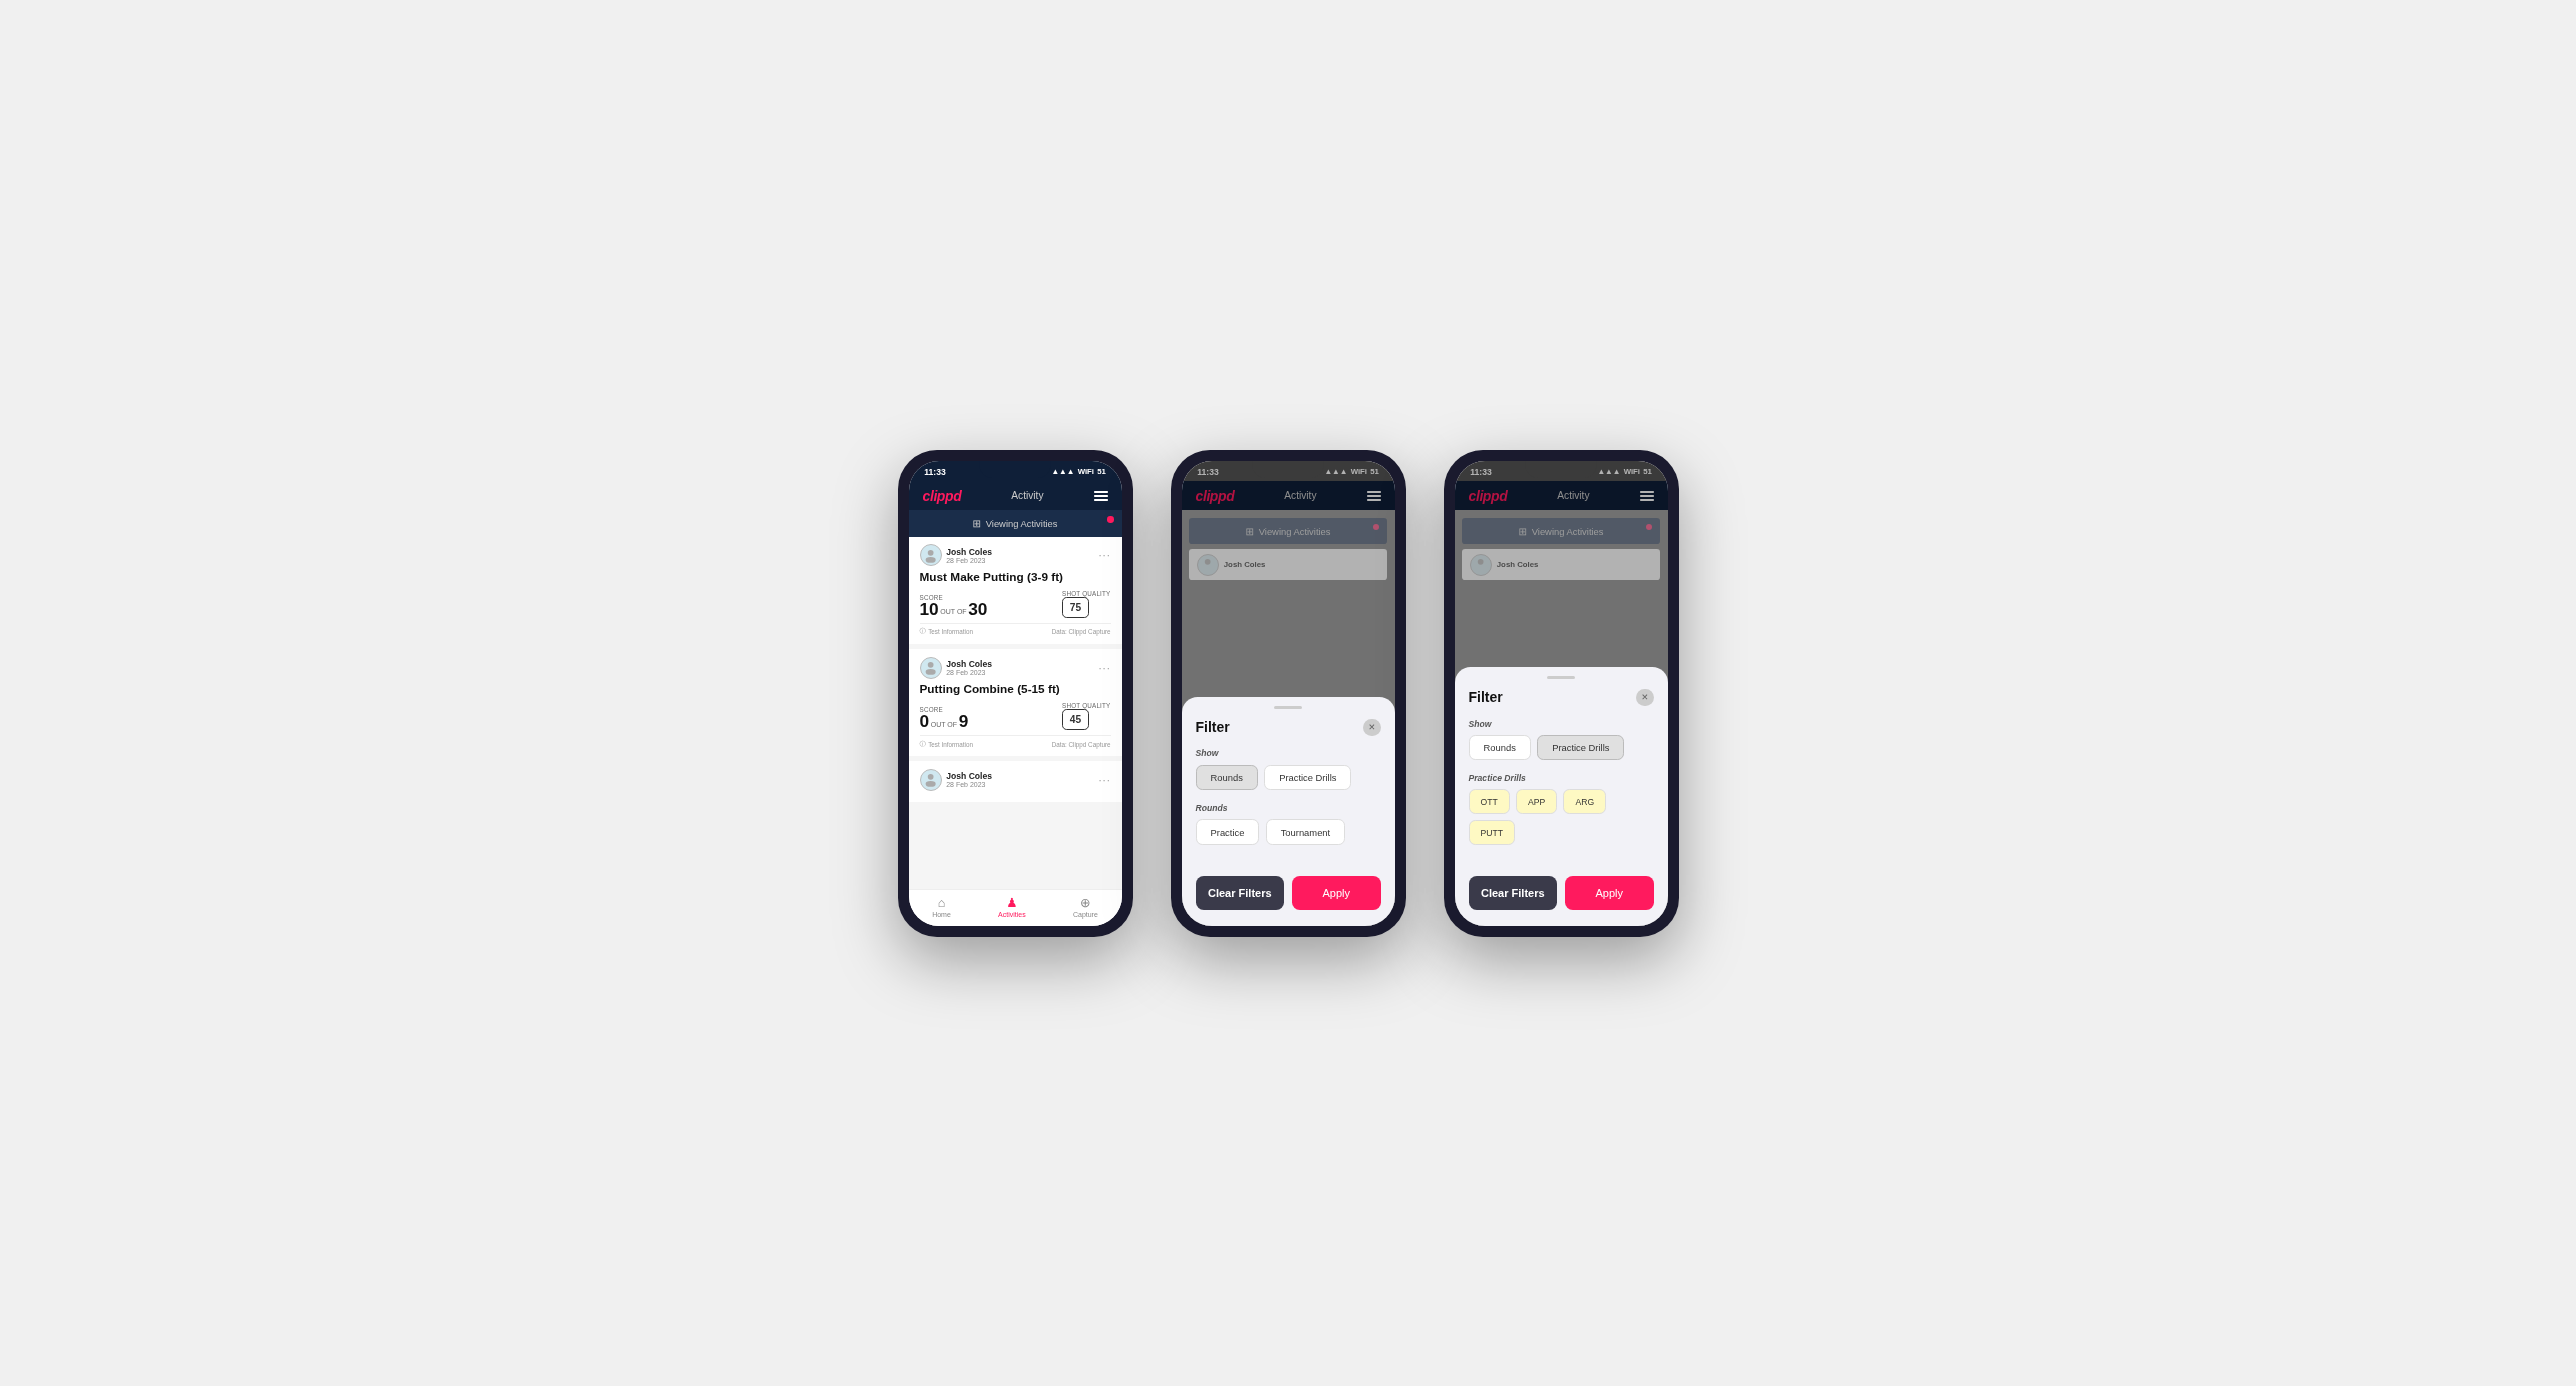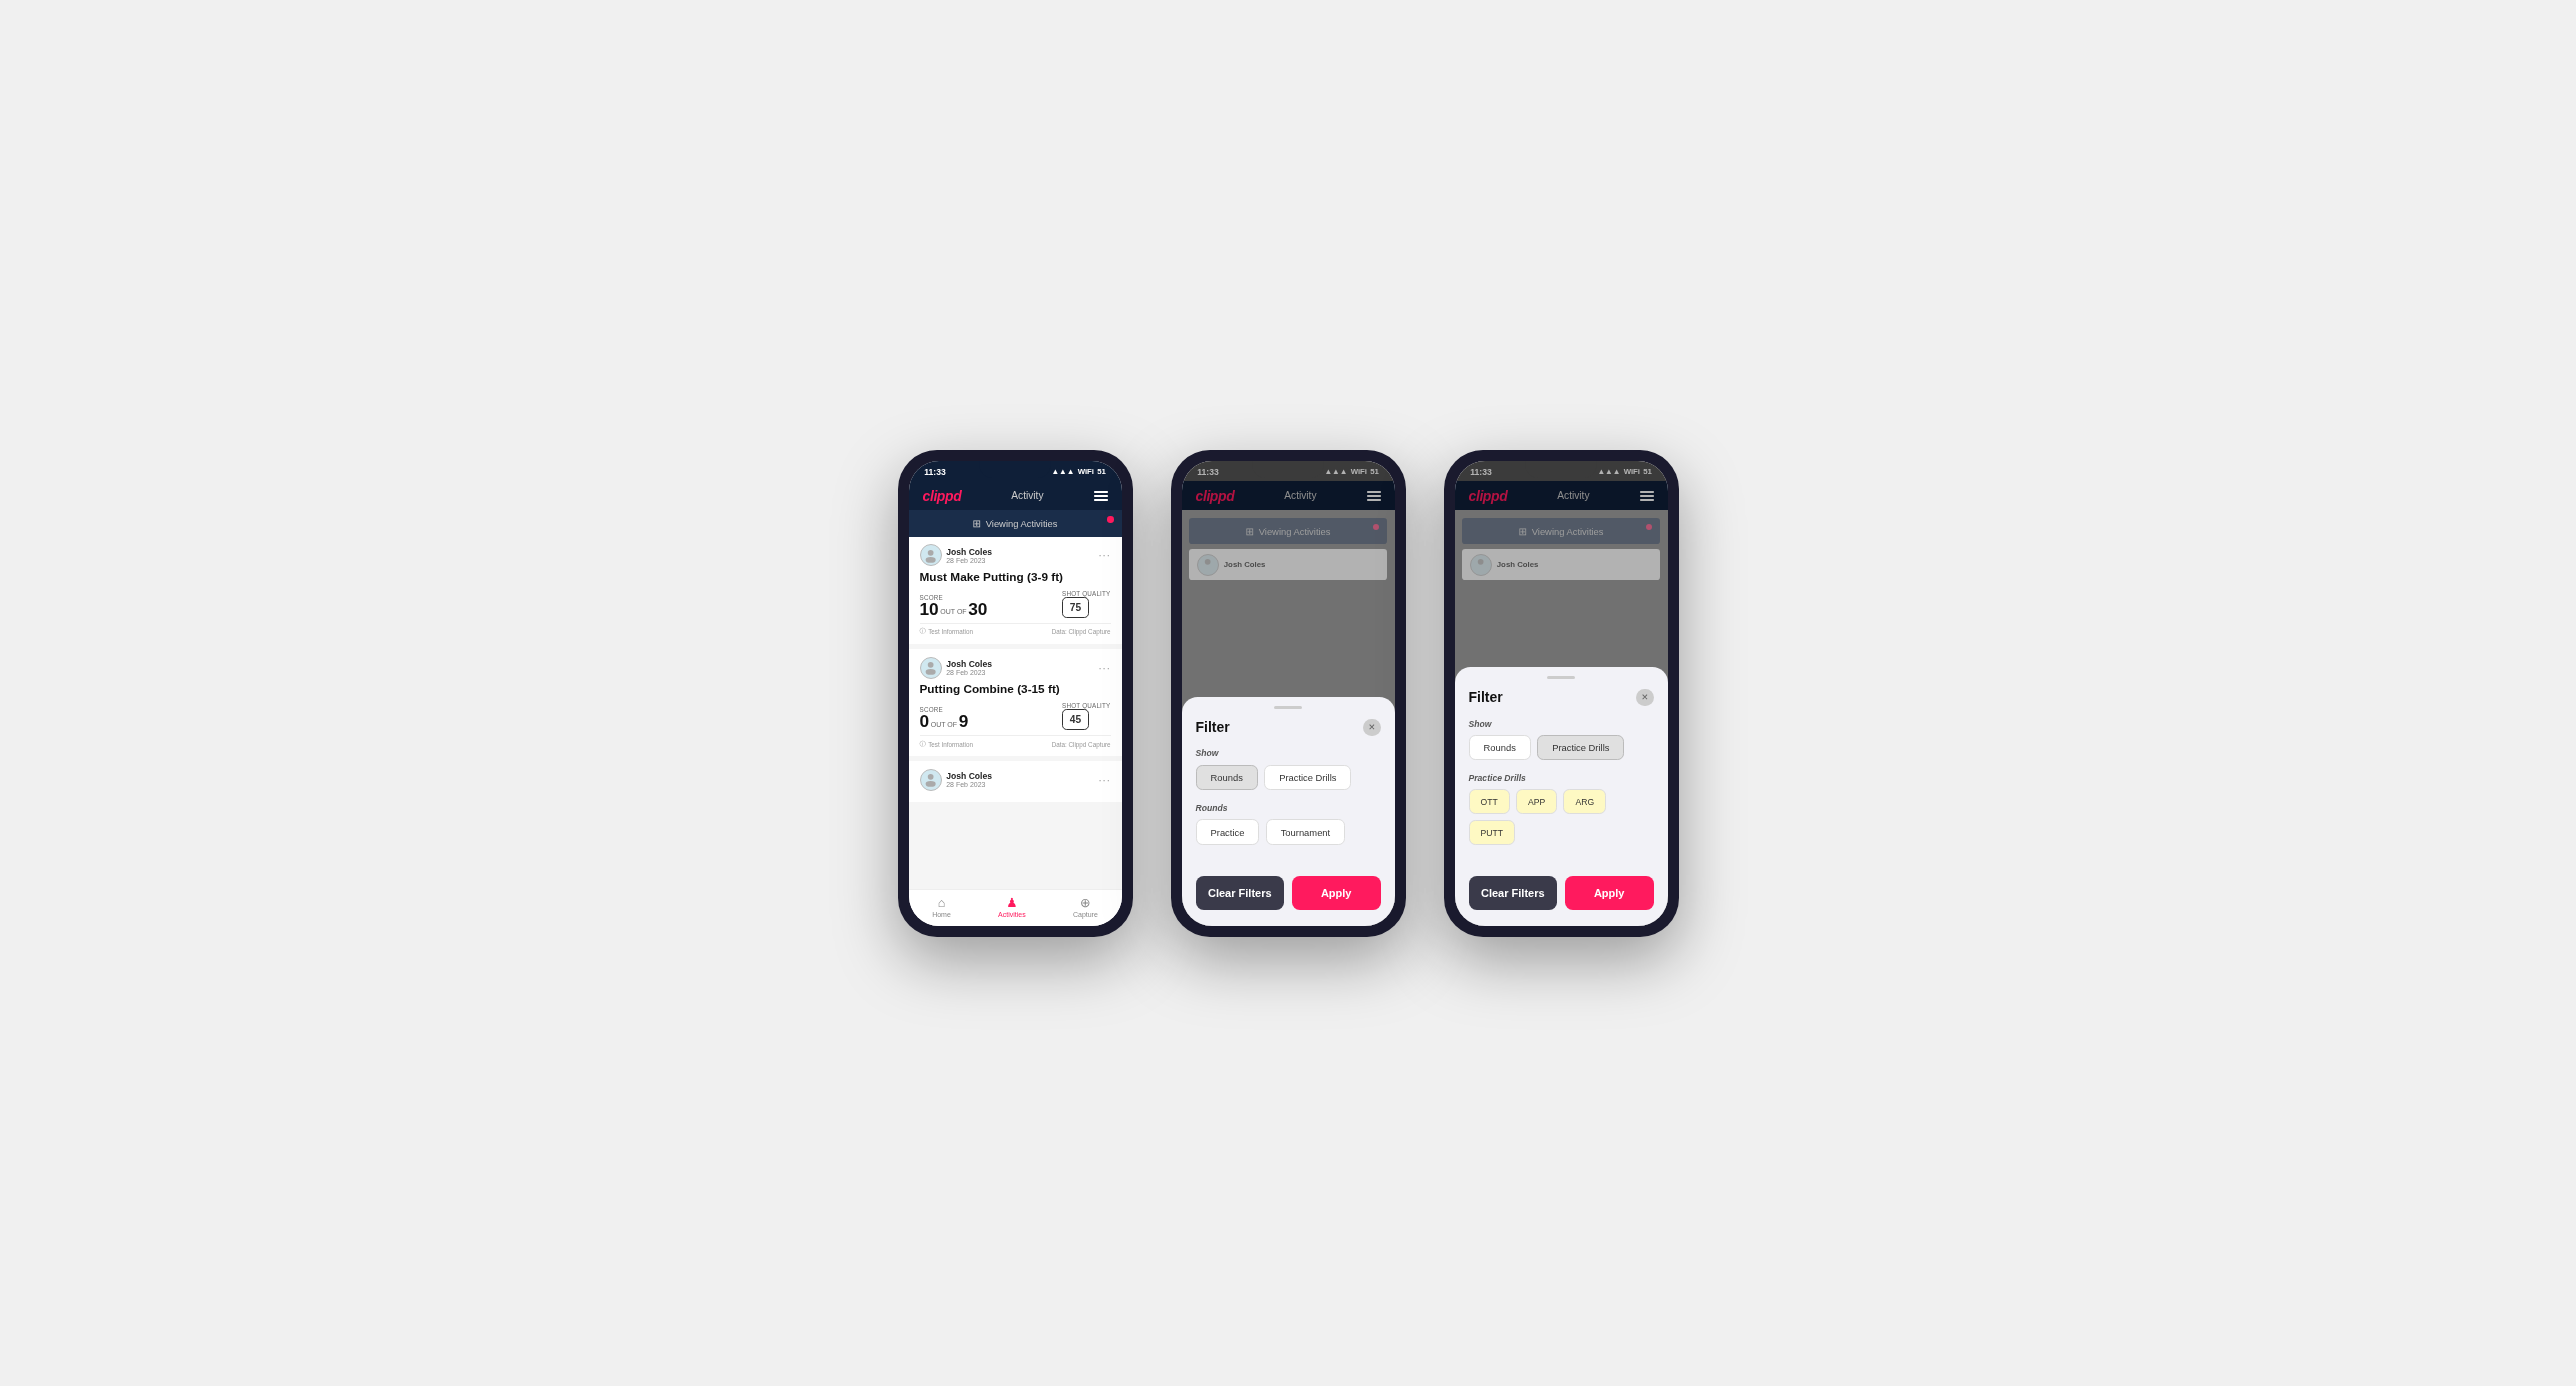--- a/index.html
+++ b/index.html
@@ -357,21 +357,21 @@
       cursor: pointer;
     }
     .btn-apply {
       flex: 1;
       padding: 11px;
       background: #ff1a5e;
       color: #fff;
       border: none;
       border-radius: 7.8px;
       font-size: 11px;
-      font-weight: 700;
+      font-weight: 400;
       cursor: pointer;
     }
 
     
     .tag-btn {
       padding: 6.3px 11px;
       border-radius: 6.3px;
       font-size: 8.6px;
       font-weight: 500;
       cursor: pointer;
@@ -466,21 +466,21 @@
                   <ellipse cx="12" cy="18" rx="7" ry="4" fill="#aaa"></ellipse>
                 </svg>
               </div>
               <div class="card-user-info">
                 <div class="name">Josh Coles</div>
                 <div class="date">28 Feb 2023</div>
               </div>
             </div>
             <span class="three-dots">···</span>
           </div>
-          <div class="card-title">Putting Combine (3-15 ft)</div>
+          <div class="card-title">Putting Combine (5-15 ft)</div>
           <div class="card-stats">
             <div class="stat-group">
               <span class="stat-label">Score</span>
               <div style="display:flex;align-items:flex-end;">
                 <span class="stat-value">0</span>
                 <span class="out-of">OUT OF</span>
                 <span class="stat-value">9</span>
               </div>
             </div>
             <div style="flex:1"></div>

